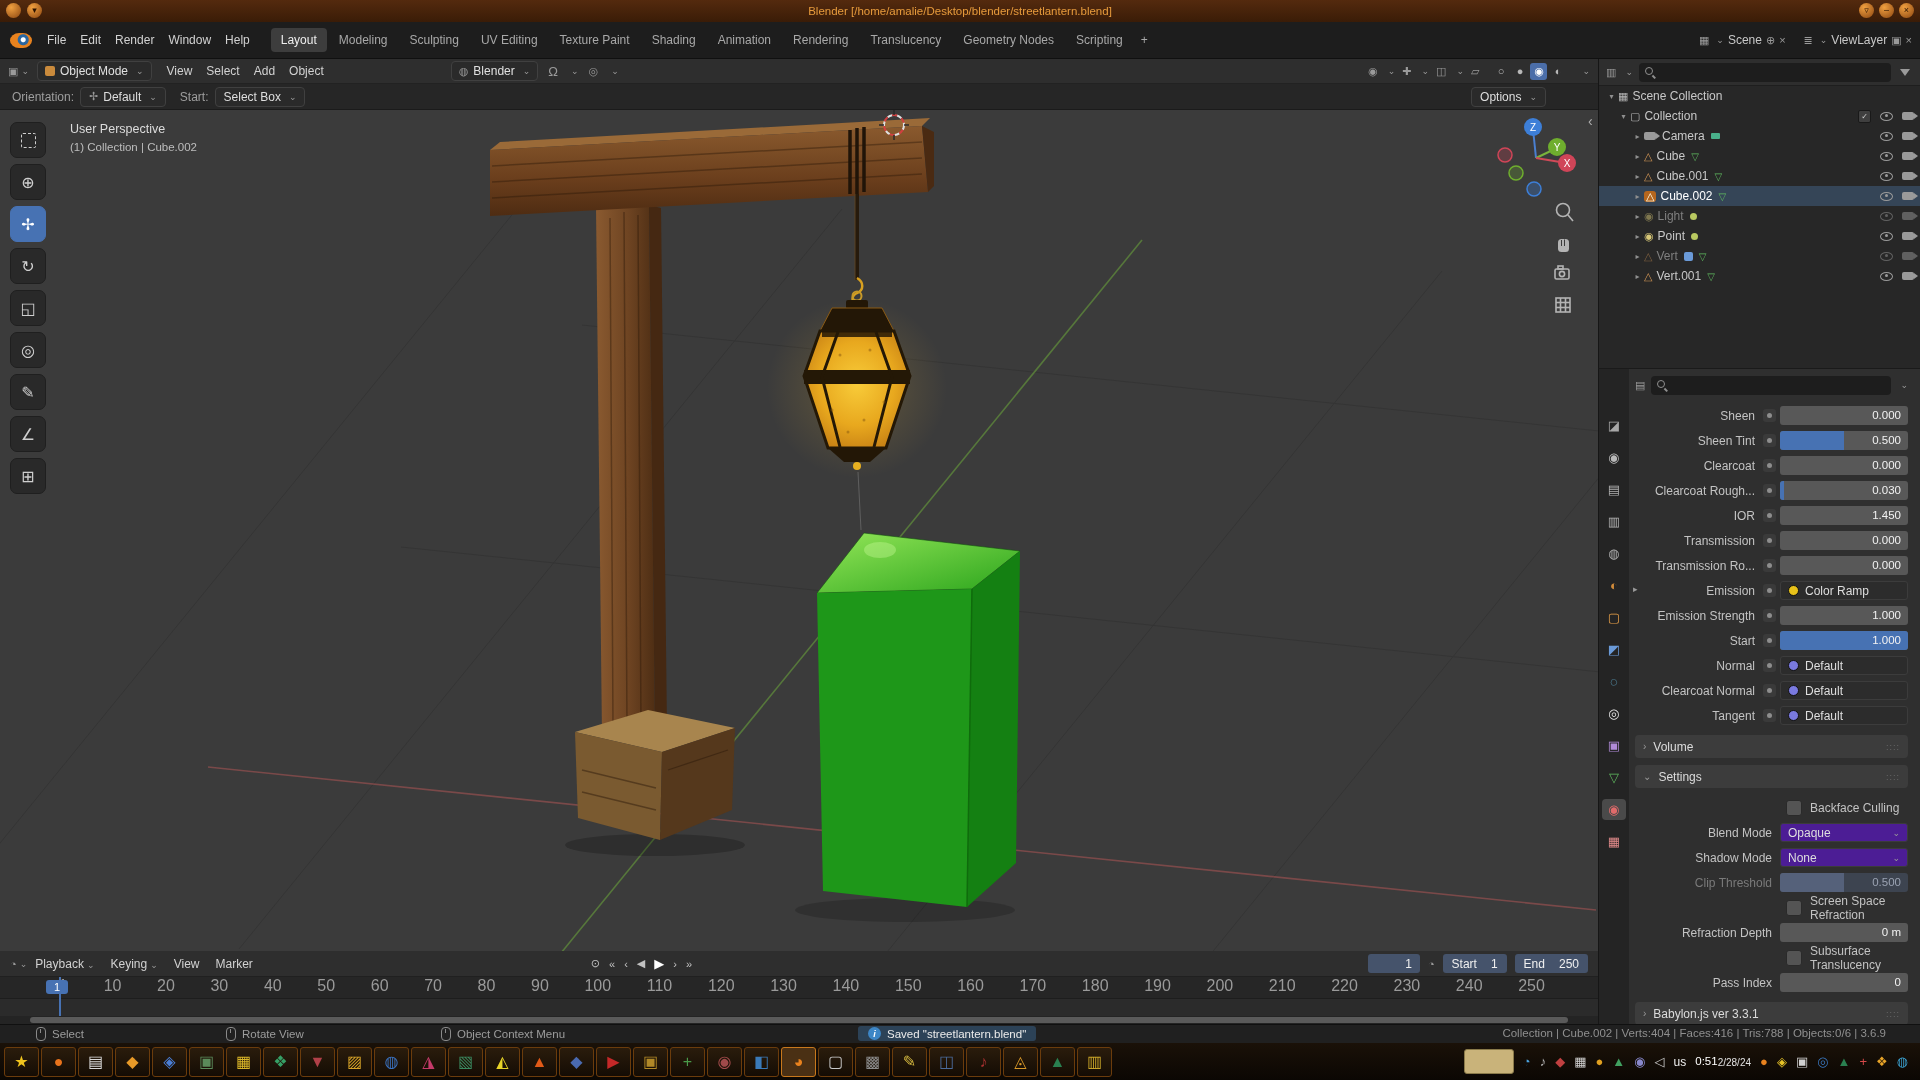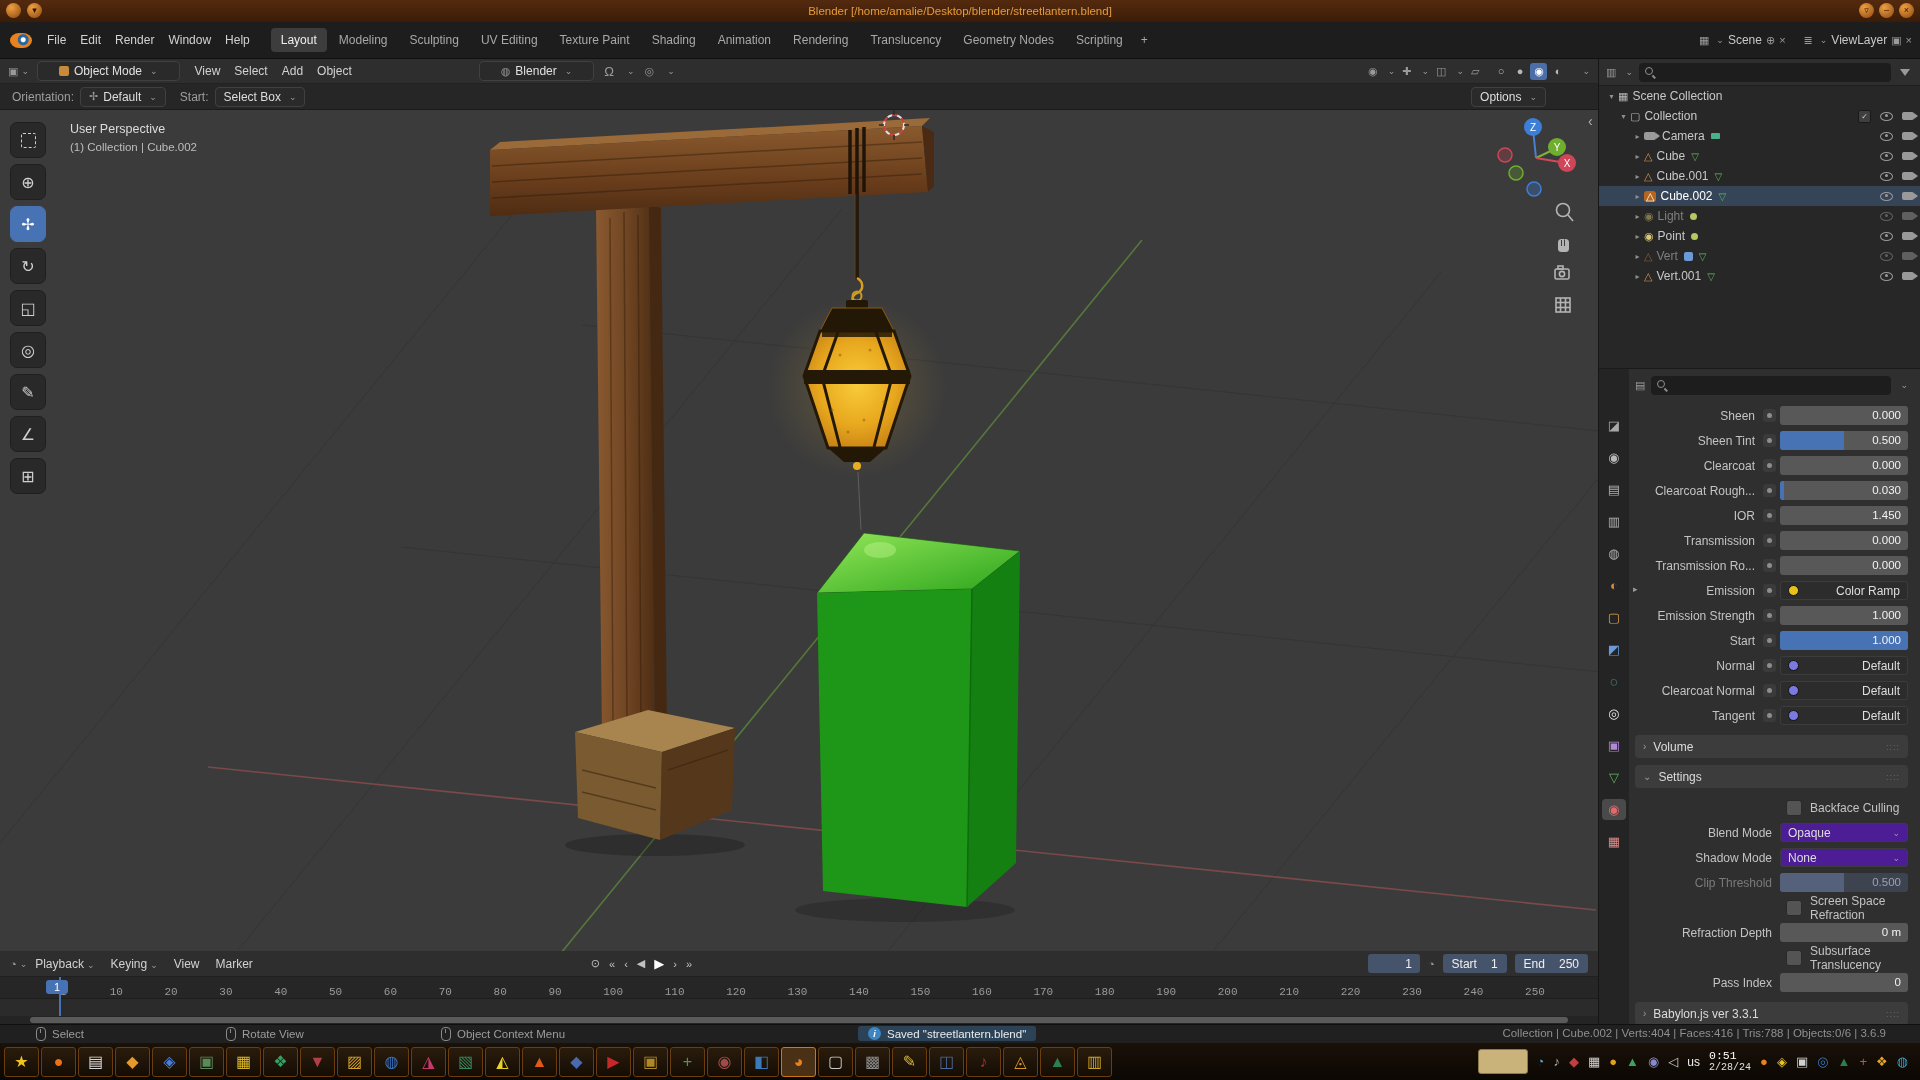--- a/index.html
+++ b/index.html
@@ -27,21 +27,21 @@
   .ws-add{padding:5px 8px;color:#a8a8a8;}
   .mb-right{margin-left:auto;display:flex;align-items:center;gap:4px;color:#c8c8c8;}
   .mb-ico{color:#9a9a9a;font-size:11px;}
   
   .vp-header{position:absolute;left:0;top:59px;width:1598px;height:25px;background:#2e2e2e;
     display:flex;align-items:center;padding:0 8px;box-sizing:border-box;border-bottom:1px solid #222;}
   .vp-tools{position:absolute;left:0;top:84px;width:1598px;height:26px;background:#262626;
     display:flex;align-items:center;padding:0 12px;box-sizing:border-box;border-bottom:1px solid #1b1b1b;}
   .hdr-menu{padding:3px 7px;color:#d2d2d2;}
   .mode-pill{display:flex;align-items:center;gap:5px;background:#2a2a2a;border:1px solid #404040;border-radius:4px;
-    padding:2px 21px;margin:0 8px;color:#e0e0e0;}
+    padding:2px 7px;margin:0 8px;color:#e0e0e0;}
   .sq-ico{width:10px;height:10px;background:#c98a3c;border-radius:2px;display:inline-block;}
   .lbl{color:#9e9e9e;margin-right:6px;}
   .tools-pill{display:flex;align-items:center;gap:5px;background:#2a2a2a;border:1px solid #404040;border-radius:4px;
     padding:2px 8px;margin-right:14px;color:#dedede;}
   .shade-circles{display:flex;gap:2px;margin:0 6px;}
   .shade-c{width:17px;height:17px;border-radius:3px;display:flex;align-items:center;justify-content:center;color:#b8b8b8;font-size:11px;}
   .shade-c.active{background:#4b6ea9;color:#fff;}
   
   .viewport{position:absolute;left:0;top:110px;width:1598px;height:841px;background:#3b3b3b;overflow:hidden;}
   .vp-overlay{position:absolute;left:70px;top:10px;line-height:1.5;pointer-events:none;}
@@ -90,22 +90,22 @@
   .pcontent{flex:1;padding:4px 12px 0 6px;box-sizing:border-box;overflow:hidden;}
   .psearch-row{display:flex;align-items:center;gap:6px;height:24px;margin-bottom:6px;}
   .prow{display:flex;align-items:center;height:25px;position:relative;}
   .plabel{width:120px;text-align:right;padding-right:8px;color:#c3c3c3;flex:none;white-space:nowrap;overflow:hidden;}
   .row-arrow{position:absolute;left:-2px;top:6px;color:#9a9a9a;font-size:9px;}
   .pdot{width:13px;height:13px;background:#3a3a3a;border-radius:3px;margin-right:4px;position:relative;flex:none;}
   .pdot::after{content:'';position:absolute;left:4px;top:4px;width:5px;height:5px;border-radius:50%;background:#8d8d8d;}
   .pslider,.pfield{position:relative;flex:1;height:19px;background:#585858;border-radius:3px;overflow:hidden;}
   .pfill{position:absolute;left:0;top:0;bottom:0;background:#4772b3;}
   .pval{position:absolute;right:7px;top:3px;color:#f2f2f2;font-size:11.5px;}
-  .plink{flex:1;height:19px;background:#2c2c2c;border:1px solid #3c3c3c;border-radius:3px;display:flex;align-items:center;gap:20px;
-    padding:0 7px;color:#dedede;box-sizing:border-box;justify-content:space-between;}
+  .plink{flex:1;height:19px;background:#2c2c2c;border:1px solid #3c3c3c;border-radius:3px;display:flex;align-items:center;gap:6px;
+    padding:0 7px;color:#dedede;box-sizing:border-box;}
   .socket{width:9px;height:9px;border-radius:50%;background:#e8c21a;border:1px solid #111;flex:none;}
   .socket.purple{background:#7a7ae0;}
   .pslider.dimmed{background:#3d4450;}
   .pfill.dimmed{background:#55617a;}
   .pval.dimmed{color:#9aa2b2;}
   .plabel.dimlbl{color:#7a7a7a;}
   .psection{height:23px;background:#3c3c3c;border-radius:4px;display:flex;align-items:center;gap:7px;
     padding:0 8px;color:#dcdcdc;margin:7px 0;}
   .sec-arrow{color:#9a9a9a;font-size:10px;}
   .grip{margin-left:auto;color:#6a6a6a;letter-spacing:1px;font-size:9px;}
@@ -122,22 +122,22 @@
   .tl-header{height:26px;background:#2e2e2e;display:flex;align-items:center;padding:0 10px;border-bottom:1px solid #202020;box-sizing:border-box;}
   .tl-menu{padding:3px 8px;color:#d2d2d2;}
   .tl-controls{display:flex;align-items:center;gap:9px;margin-left:330px;color:#c2c2c2;font-size:11px;}
   .tl-controls .play{color:#fff;font-size:13px;}
   .tl-fields{margin-left:auto;display:flex;align-items:center;gap:8px;}
   .tl-num{background:#45536b;border-radius:3px;color:#f0f0f0;height:19px;display:flex;align-items:center;
     justify-content:flex-end;padding:0 8px;box-sizing:border-box;}
   .tl-pair{background:#45536b;border-radius:3px;color:#f0f0f0;height:19px;display:flex;align-items:center;
     gap:14px;padding:0 9px;box-sizing:border-box;}
   .tl-ruler{position:absolute;left:0;top:26px;width:100%;height:22px;background:#262626;border-bottom:1px solid #1d1d1d;box-sizing:border-box;}
-  .ticks{position:absolute;left:58px;right:53px;top:0;bottom:0;display:flex;justify-content:space-between;align-items:flex-end;
-    color:#9a9a9a;font-size:11px;font-family:Liberation Mono, monospace;}
+  .ticks{position:absolute;left:58px;right:53px;top:0;bottom:0;display:flex;justify-content:space-between;align-items:flex-start;
+    color:#9a9a9a;font-size:16px;}
   .tick{min-width:10px;text-align:center;}
   .playhead-pill{position:absolute;left:46px;top:29px;background:#4772b3;color:#fff;border-radius:3px;
     padding:1px 8px;font-size:11px;z-index:3;}
   .playhead-line{position:absolute;left:59px;top:26px;width:2px;height:39px;background:#4772b3;z-index:2;}
   .tl-track{position:absolute;left:0;top:48px;width:100%;height:17px;background:#2b2b2b;}
   .tl-scroll{position:absolute;left:0;top:65px;width:100%;height:8px;background:#242424;}
   .tl-scrollbar{position:absolute;left:30px;right:30px;top:1px;height:6px;background:#5a5a5a;border-radius:3px;}
   
   .statusbar{position:absolute;left:0;top:1024px;width:1920px;height:19px;background:#202020;border-top:1px solid #101010;
     box-sizing:border-box;font-size:11.5px;color:#9c9c9c;}
@@ -153,21 +153,21 @@
   .taskbar{position:absolute;left:0;top:1043px;width:1920px;height:37px;background:linear-gradient(#1a1108,#0b0703);
     display:flex;align-items:center;padding:0 4px;box-sizing:border-box;gap:2px;}
   .apps{display:flex;gap:2px;}
   .slot{width:35px;height:30px;border:1px solid #6b3c0c;border-radius:3px;background:linear-gradient(#2a1c0c,#140c04);
     display:flex;align-items:center;justify-content:center;font-size:16px;box-sizing:border-box;}
   .slot.active{background:#4a3014;border-color:#c8781c;}
   .tray{margin-left:auto;display:flex;align-items:center;gap:9px;padding-right:8px;}
   .tan-seg{width:48px;height:23px;background:#c9b37a;border-radius:3px;border:1px solid #8a7a4a;}
   .tray-ico{font-size:13px;line-height:1;}
   .kbd{color:#efefef;font-size:12px;}
-  .clock{display:flex;flex-direction:column;align-items:flex-start;line-height:1.15;color:#fff;font-family:Liberation Mono, monospace;}
+  .clock{display:flex;flex-direction:row;align-items:flex-end;line-height:1.15;color:#fff;}
   .clock .t{font-size:11.5px;} .clock .d{font-size:10px;color:#e2e2e2;}
 </style>
 </head>
 <body>
 
 <div id="app">
 
   <div class="titlebar">
     <div class="tb-left">
       <span class="tb-ball"></span>

